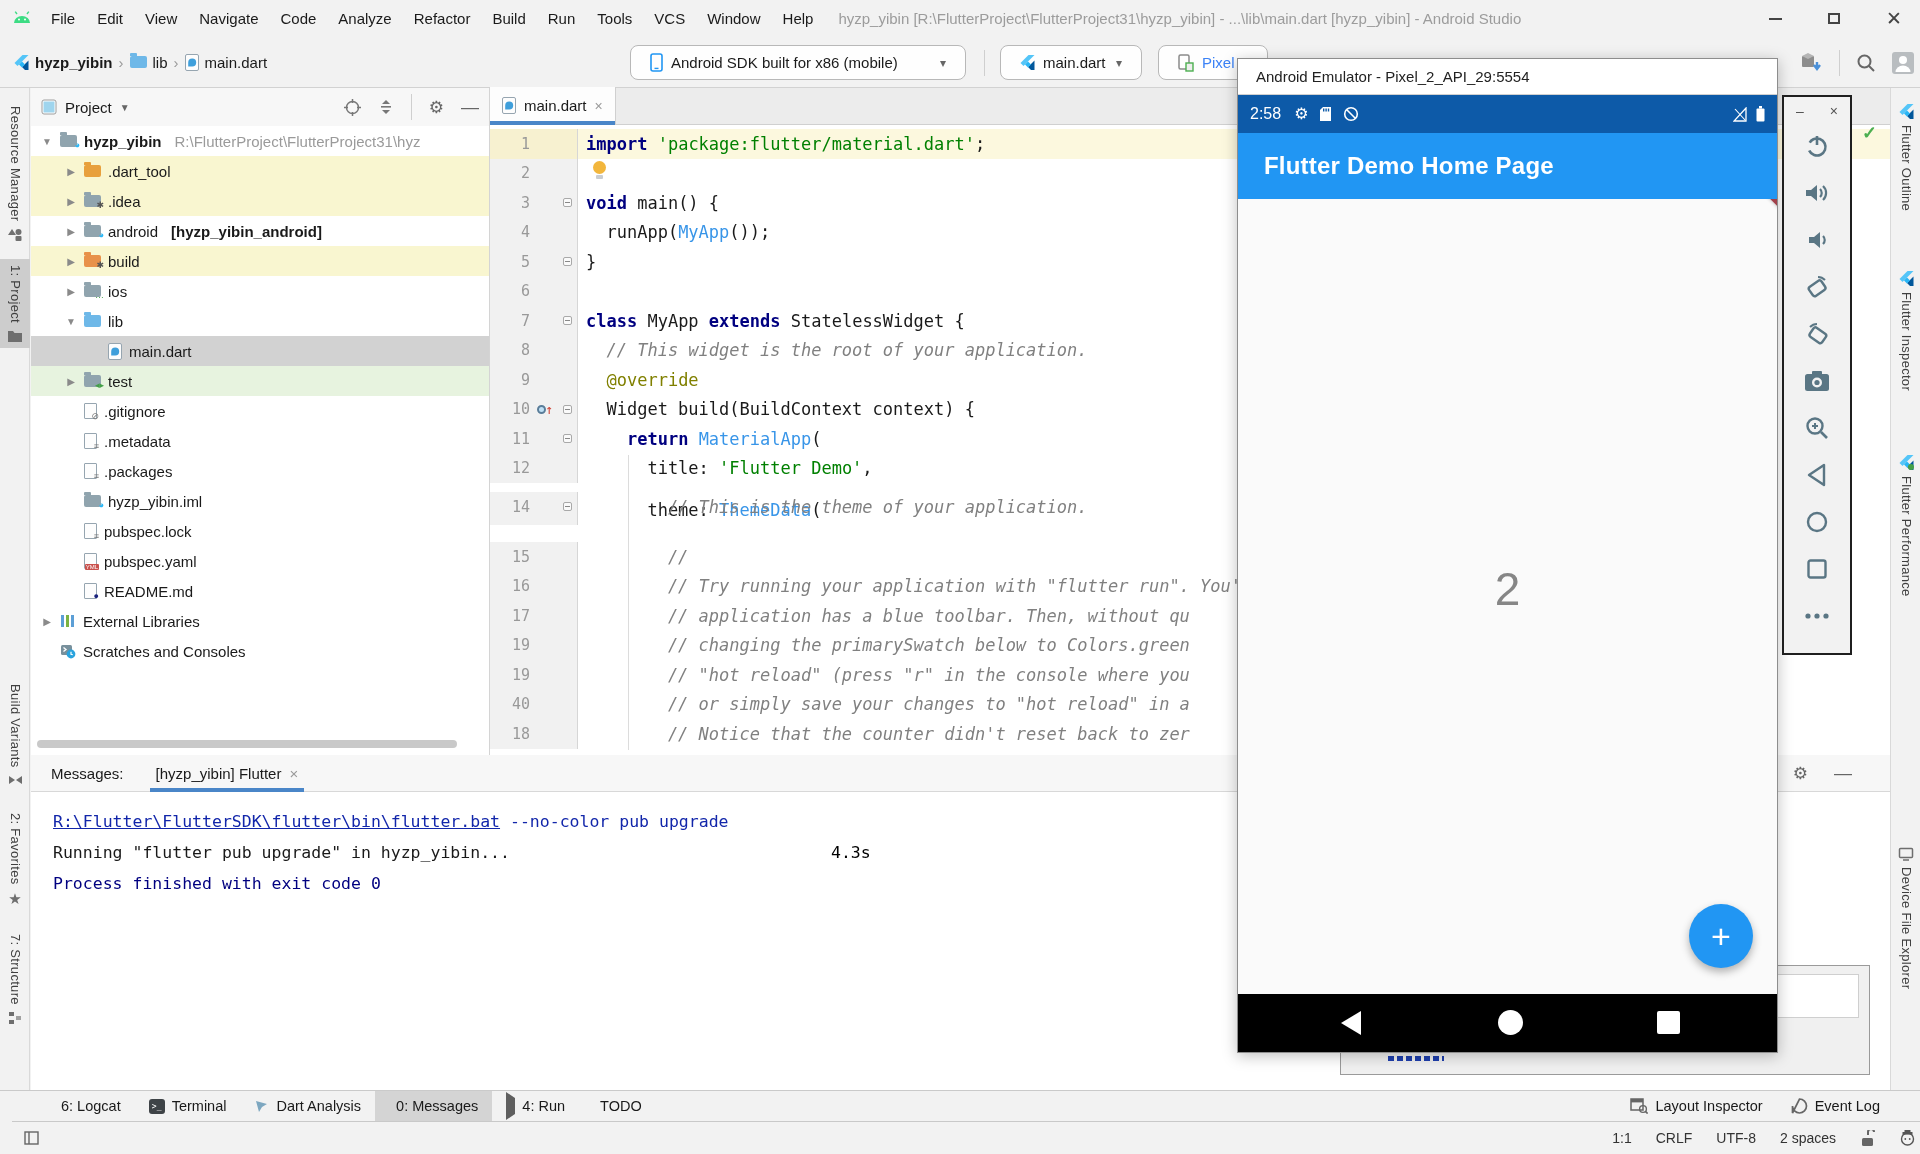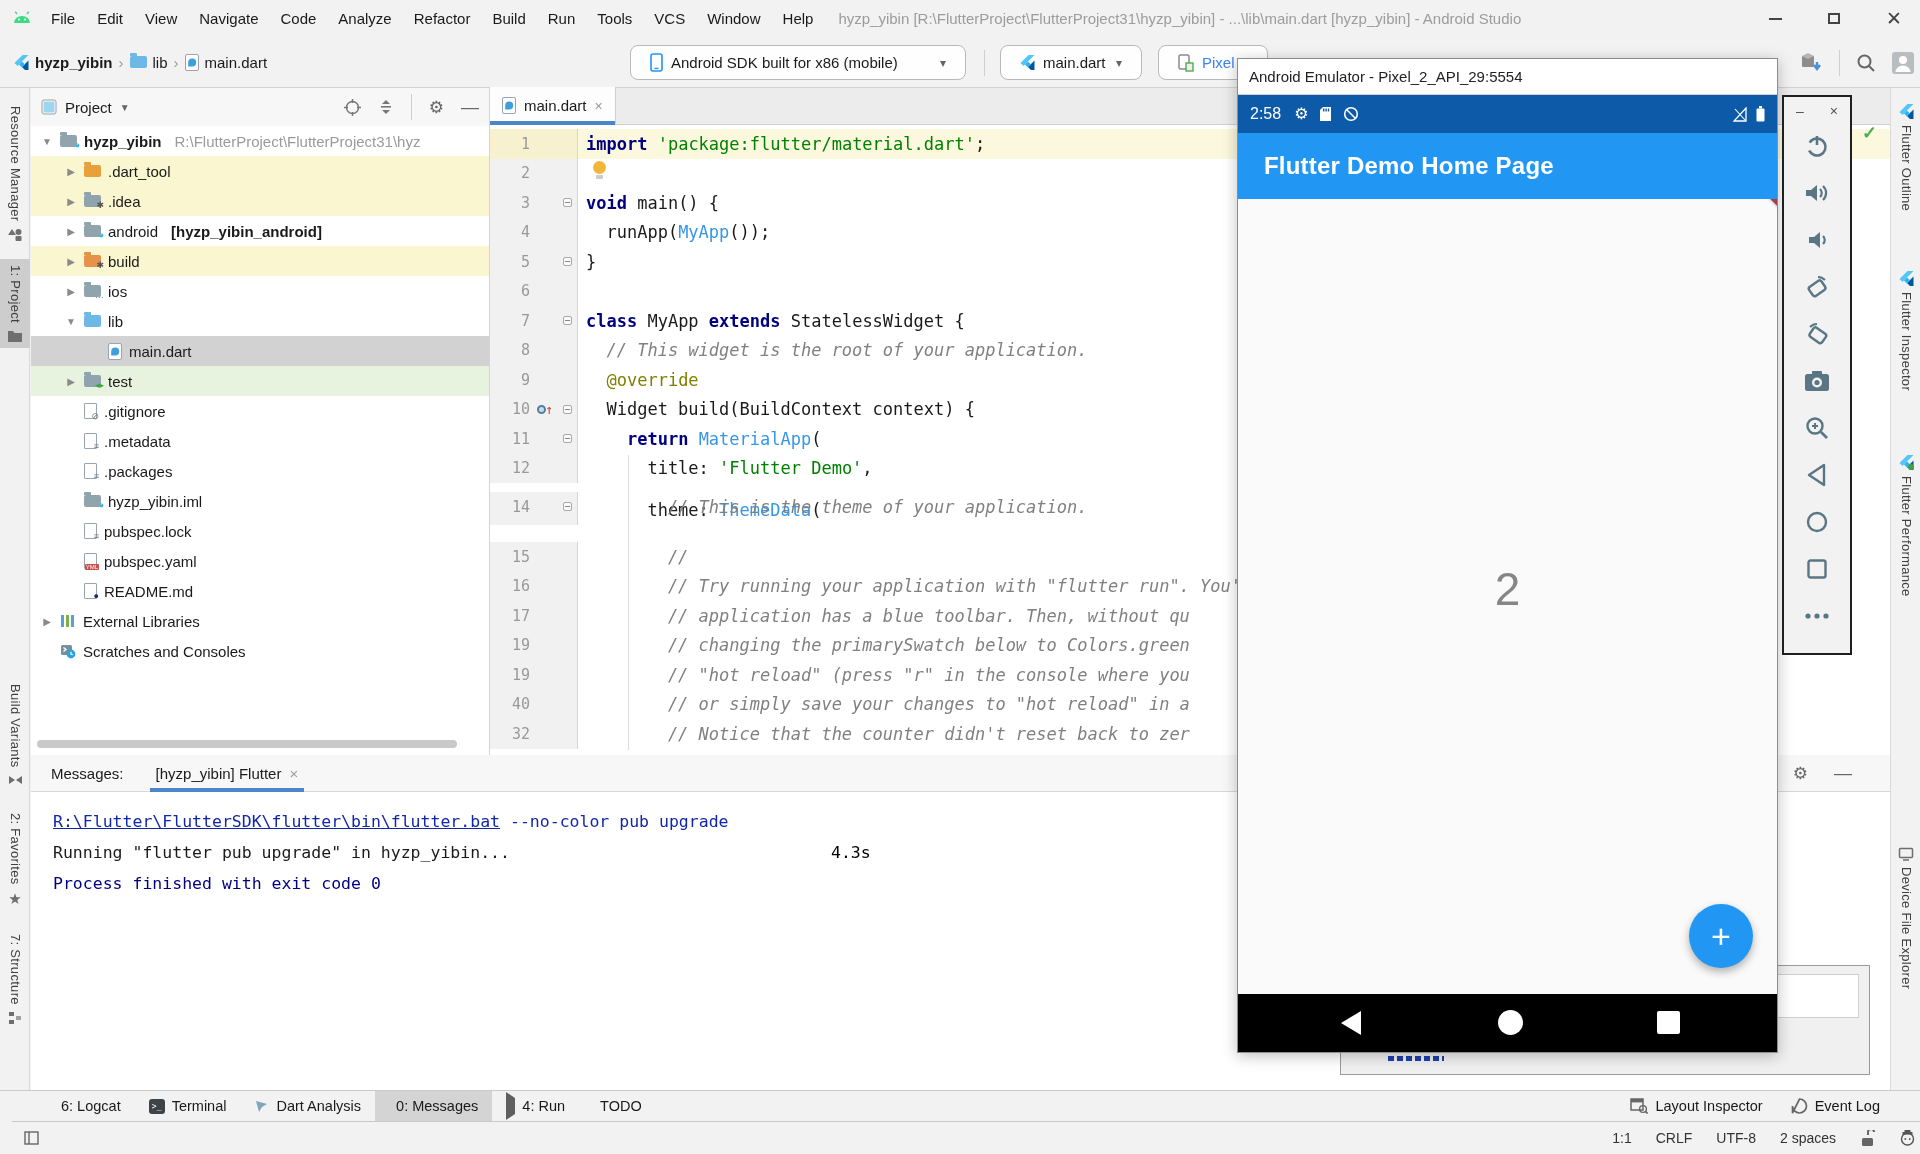--- a/index.html
+++ b/index.html
@@ -105,21 +105,21 @@
   .i-term { width:16px; height:15px; background:#3e4347; border-radius:3px; color:#fff; font-size:8px; display:flex;
     align-items:center; justify-content:center; font-family:"DejaVu Sans Mono",monospace; }
   .i-play { width:0; height:0; border-left:9px solid #5f5f5f; border-top:6px solid transparent; border-bottom:6px solid transparent; }
   
   #behind-win { position:absolute; left:1340px; top:965px; width:530px; height:110px; background:#f0f0f0;
     border:1px solid #9a9a9a; z-index:1; }
   #behind-win .inner { position:absolute; left:10px; top:8px; right:10px; height:44px; background:#fff; border:1px solid #cfcfcf;}
   #emulator { position:absolute; left:1237px; top:58px; width:541px; height:995px; background:#fff; z-index:10;
     border:1px solid #8d8d8d; box-shadow:0 3px 14px rgba(0,0,0,.25); }
   #emu-titlebar { height:36px; background:#fff; border-bottom:1px solid #d0d0d0; display:flex; align-items:center;
-    padding:0 11px; font-size:15px; color:#222; }
+    padding:0 18px; font-size:15px; color:#222; }
   #emu-screen { position:absolute; left:0; top:36px; width:539px; height:957px; overflow:hidden; background:#fafafa; }
   #emu-statusbar { position:absolute; left:0; top:0; width:100%; height:38px; background:#0d5aa8; color:#fff;
     display:flex; align-items:center; padding:0 12px; gap:13px; z-index:3; }
   #emu-clock { font-size:16px; }
   #emu-status-right { margin-left:auto; display:flex; gap:8px; align-items:center; }
   #emu-appbar { position:absolute; left:0; top:38px; width:100%; height:66px; background:#2196f3; display:flex;
     align-items:center; padding:0 26px; z-index:2; }
   #emu-appbar span { color:#fff; font-size:24px; font-weight:bold; letter-spacing:.2px; }
   #debug-ribbon { position:absolute; top:30px; right:-48px; width:190px; height:28px; background:#a2404a;
     transform:rotate(45deg); z-index:2; display:flex; align-items:center; justify-content:center;
@@ -755,21 +755,21 @@
       <div class="code-line" style="top: 564.5px; height: 29.5px;">
         <span class="gutter">
           <span class="lnum">40</span>
           <span class="gmark"></span>
           <span class="gfold"></span>
         </span>
         <span class="ctext"><span class="cmt">        // or simply save your changes to "hot reload" in a</span></span>
       </div>
       <div class="code-line" style="top: 594px; height: 29.5px;">
         <span class="gutter">
-          <span class="lnum">32</span>
+          <span class="lnum">18</span>
           <span class="gmark"></span>
           <span class="gfold"></span>
         </span>
         <span class="ctext"><span class="cmt">        // Notice that the counter didn't reset back to zer</span></span>
       </div>
     </div>
 </div>
 
 <div id="messages">
   <div id="msg-header">

